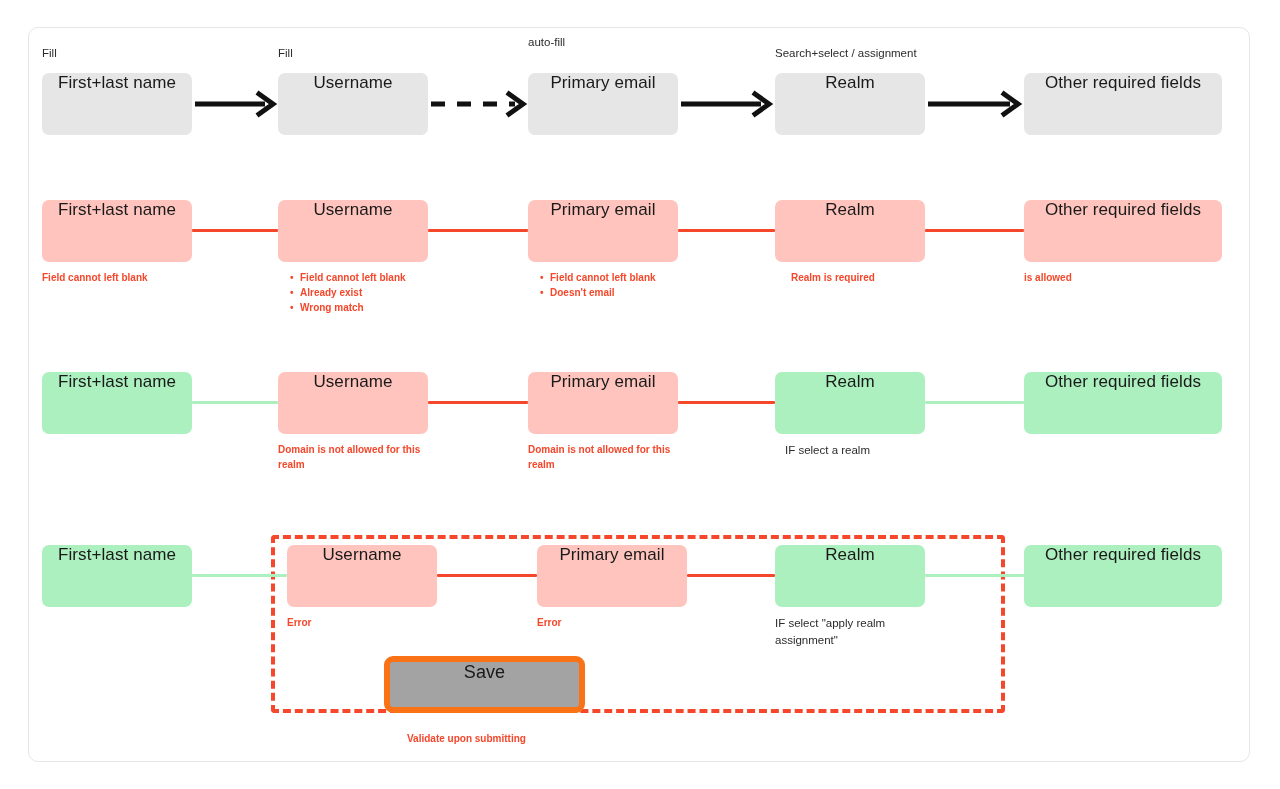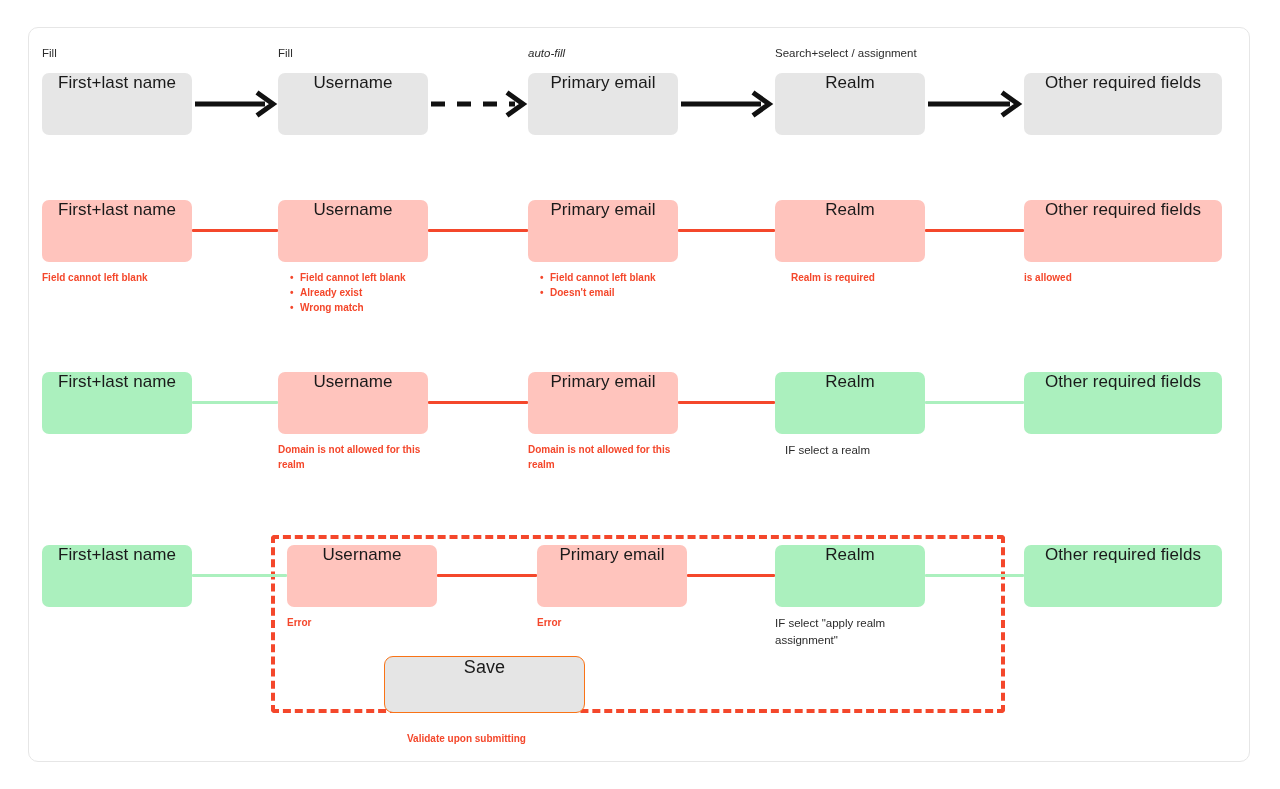--- a/index.html
+++ b/index.html
@@ -35,22 +35,22 @@
     color: #1a1a1a;
     letter-spacing: .1px;
     text-align: center;
     line-height: 1.2;
     white-space: nowrap;
   }
   .node.grey  { background: #e6e6e6; }
   .node.red   { background: #ffc4bd; }
   .node.green { background: #abf0be; }
   .node.save  {
-    background: #e5e5e5;
-    border: 1px solid #f97316;
+    background: #a3a3a3;
+    border: 6px solid #f97316;
     border-radius: 9px;
   }
 
   
   .caption {
     position: absolute;
     font-size: 11.5px;
     color: #2b2b2b;
     line-height: 1.45;
     white-space: nowrap;
@@ -96,21 +96,21 @@
   }
 </style>
 </head>
 <body>
 
 <div id="canvas">
   <div id="board">
 
     <div class="caption" style="left:13px; top:17px;">Fill</div>
     <div class="caption" style="left:249px; top:17px;">Fill</div>
-    <div class="caption" style="left:499px; top:17px;font-style:italic;">auto-fill</div>
+    <div class="caption" style="left:499px; top:6px;">auto-fill</div>
     <div class="caption" style="left:746px; top:17px;">Search+select / assignment</div>
 
     <div class="node grey" style="left:13px; top:45px; width:150px; height:62px;">
       <span>First+last name</span>
     </div>
     <div class="node grey" style="left:249px; top:45px; width:150px; height:62px;">
       <span>Username</span>
     </div>
     <div class="node grey" style="left:499px; top:45px; width:150px; height:62px;">
       <span>Primary email</span>

